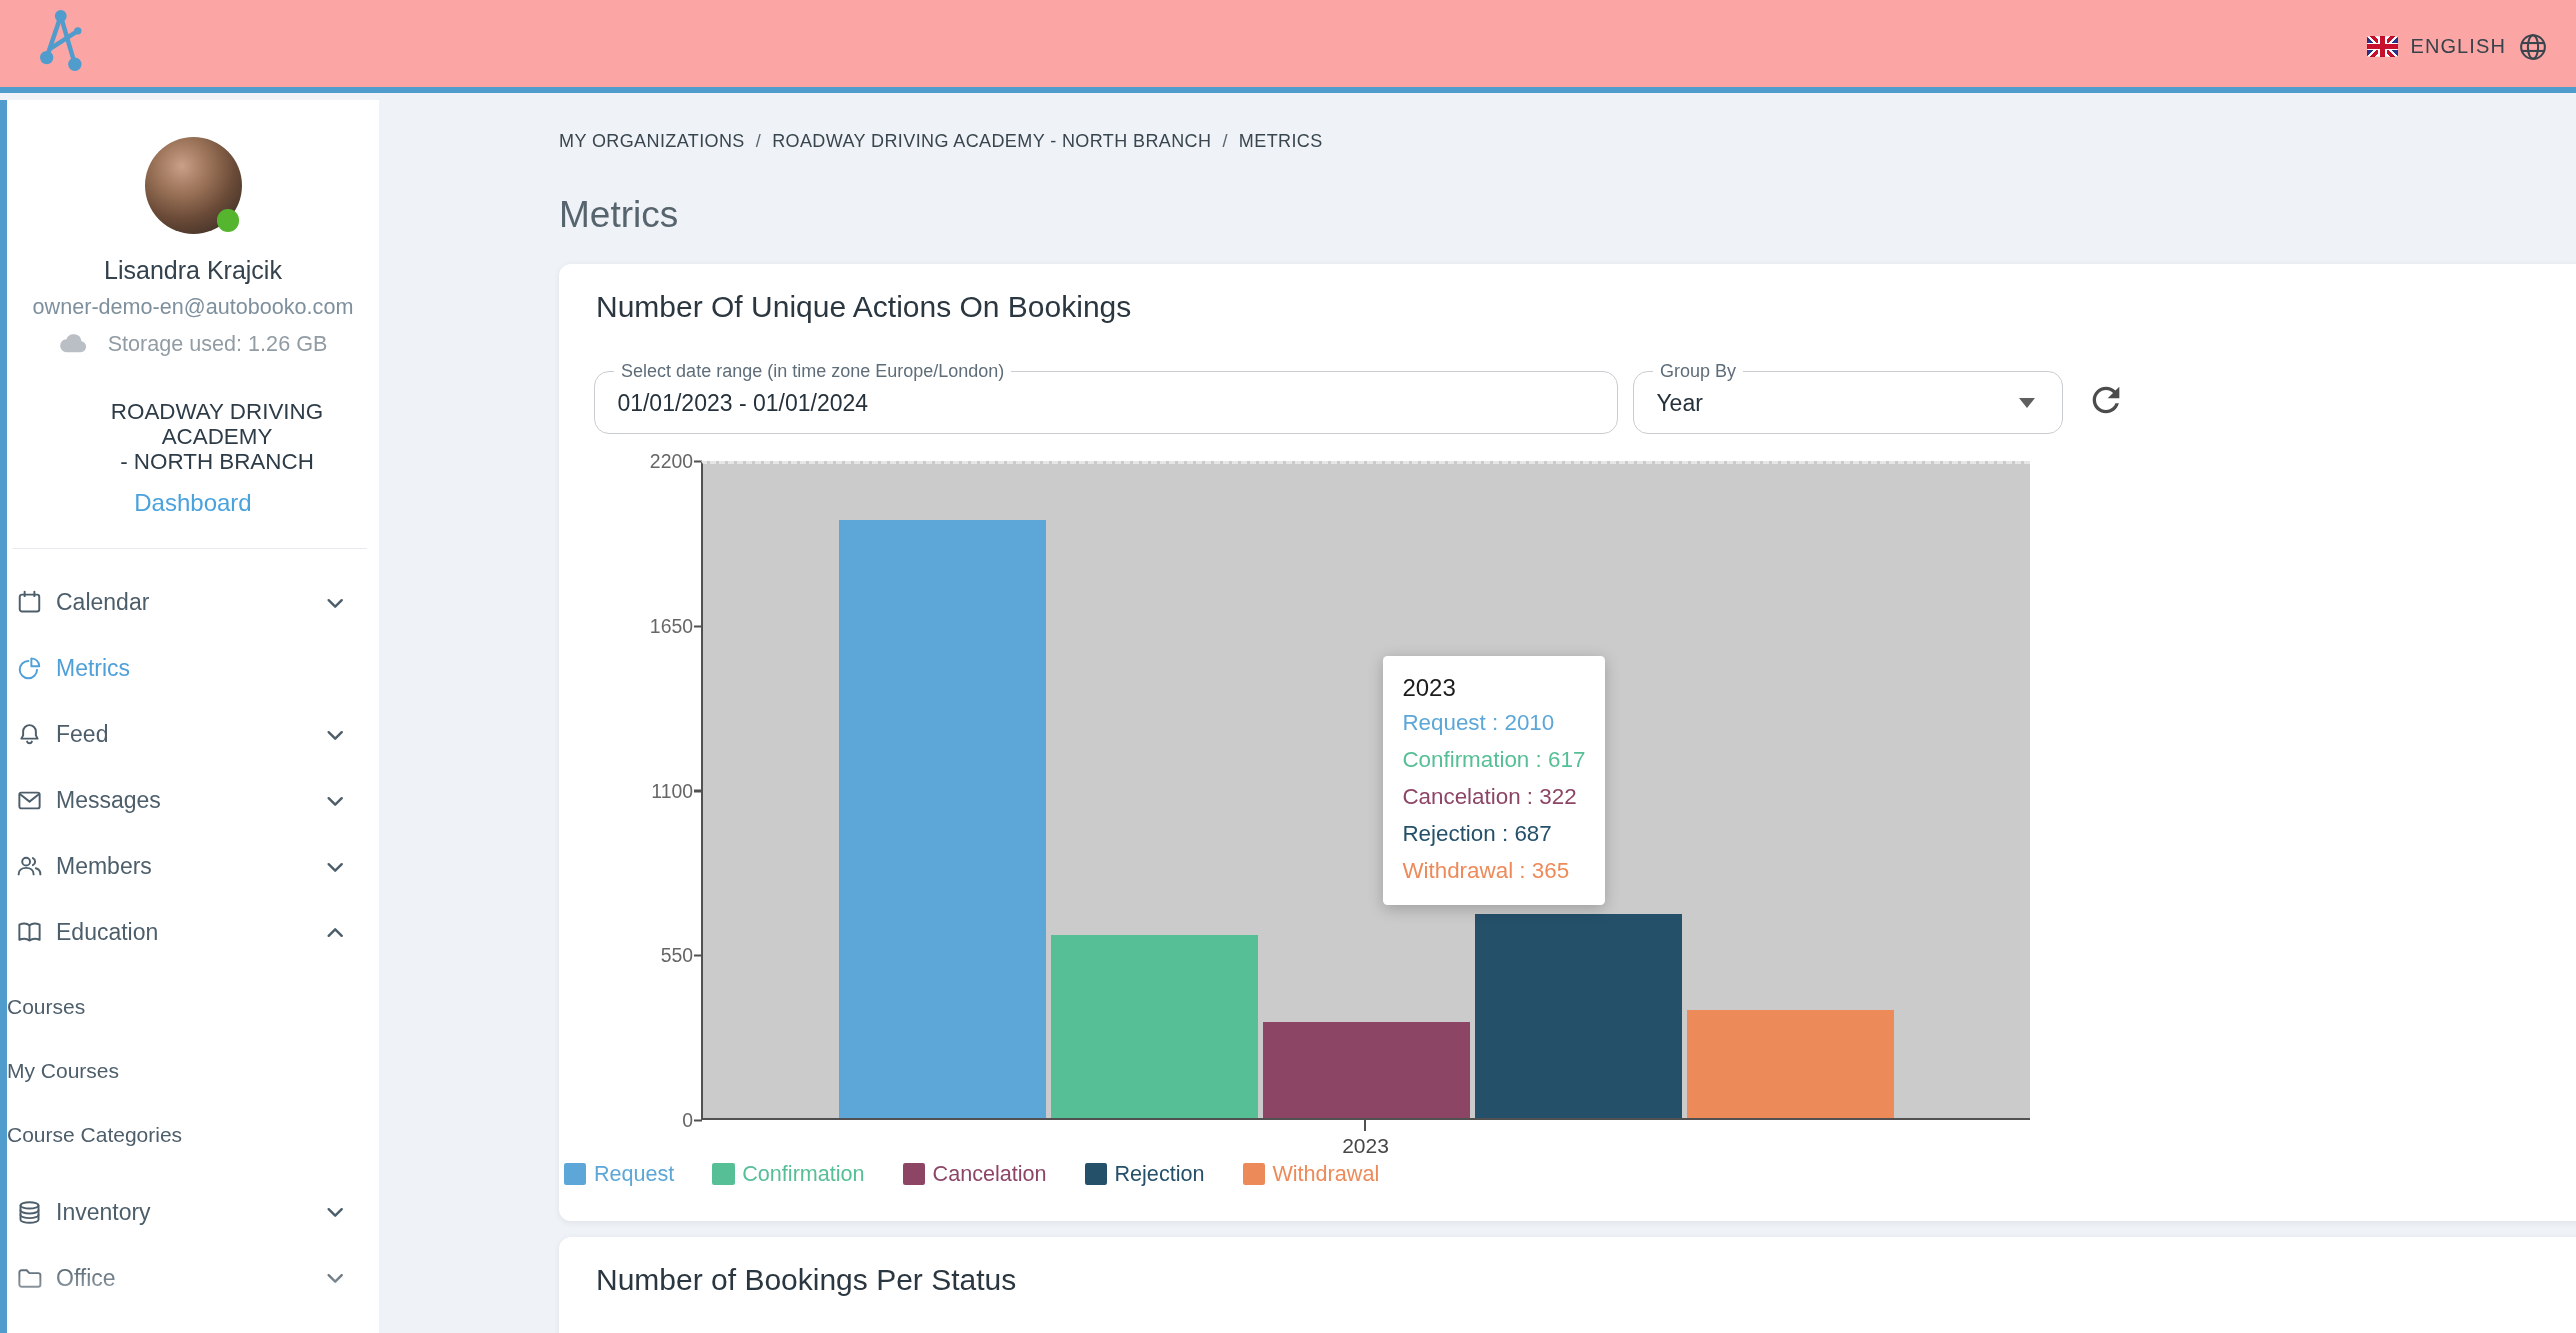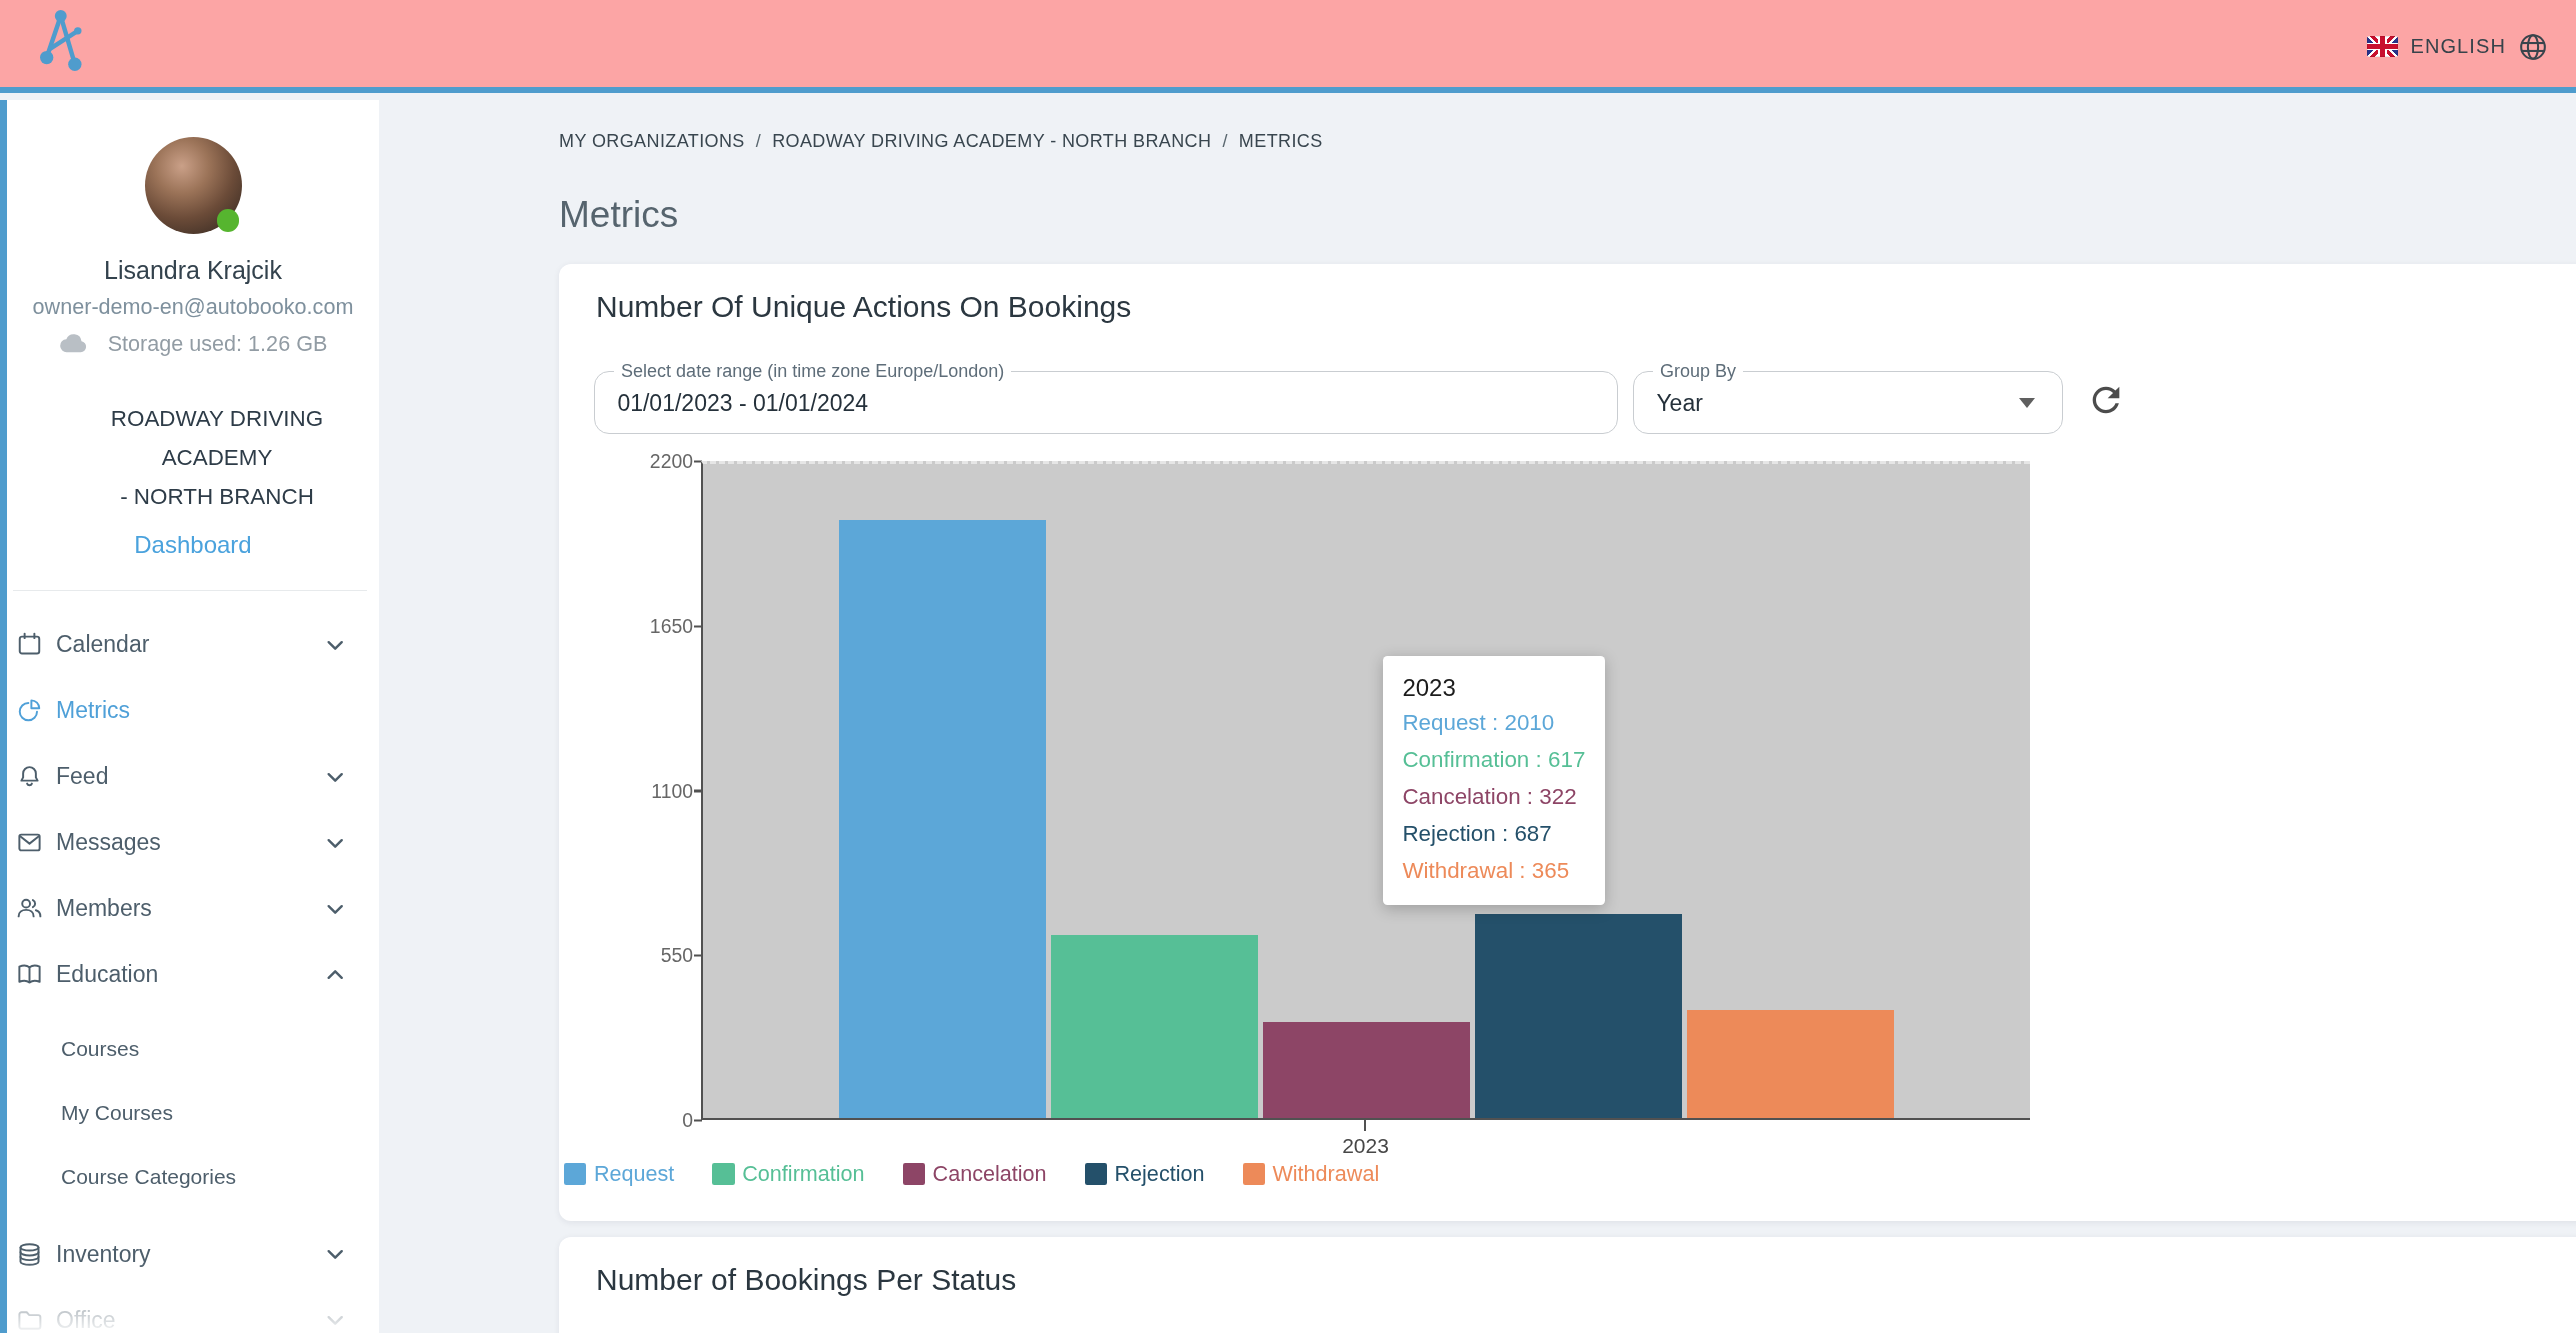--- a/index.html
+++ b/index.html
@@ -31,32 +31,32 @@
              border-left:7.5px solid #4f9ccd; z-index:20; }
   .profile { padding-top:37px; text-align:center; }
   .avatar-wrap { position:relative; width:97px; height:97px; margin:0 auto; }
   .avatar { width:97px; height:97px; border-radius:50%;
     background:radial-gradient(circle at 38% 30%, #caa088 0%, #9b7358 30%, #6b4b38 58%, #463429 82%, #35313a 100%); }
   .online-dot { position:absolute; right:2.2px; bottom:2.2px; width:22.4px; height:22.4px; border-radius:50%; background:#56b52f; }
   .user-name { margin-top:22.4px; font-size:25px; color:#33424d; }
   .user-email { margin-top:9px; font-size:21.6px; color:#7e909d; }
   .storage-row { margin-top:10.4px; display:flex; align-items:center; justify-content:center; gap:19px;
                  font-size:21.6px; color:#929ca4; }
-  .org-name { margin-top:42px; font-size:22.4px; font-weight:500; color:#2e3c48; line-height:39px; padding:0 22.4px;margin-left:48px; }
+  .org-name { margin-top:42px; font-size:22.4px; font-weight:500; color:#2e3c48; line-height:25px; padding:0 22.4px;margin-left:48px; }
   .dashboard-link { margin-top:15px; font-size:24px; color:#4aa2dd; cursor:pointer; display:inline-block; }
   .profile-divider { margin:31px 12px 0 6px; border:none; border-top:1.5px solid #e7eaec; }
 
   .nav { padding-top:21px; }
   .nav-row { position:relative; height:66px; display:flex; align-items:center; padding-left:9px; cursor:pointer; }
   .nav-row .nicon { width:34px; display:flex; align-items:center; }
   .nav-label { margin-left:6px; font-size:23px; color:#4d5e6b; }
   .nav-row.active .nav-label { color:#4fa0d8; }
   .nav-chevron { position:absolute; right:33px; top:50%; transform:translateY(-50%); display:flex; }
   .subnav { margin-top:9.7px; }
-  .sub-row { height:64px; display:flex; align-items:center; padding-left:40px; cursor:pointer;margin-left:14px; }
+  .sub-row { height:64px; display:flex; align-items:center; cursor:pointer; }
   .sub-label { font-size:21px; color:#4d5e6b; }
   .nav-gap { height:12px; }
   .sidebar-fade { position:absolute; left:0; right:0; bottom:0; height:71px; z-index:5; pointer-events:none;
     background:linear-gradient(to top, rgba(255,255,255,.95), rgba(255,255,255,0)); }
 
   
   .main { position:absolute; left:379px; top:100px; right:0; bottom:0; background:#eff2f6;
           padding-left:180px; overflow:hidden; }
   .breadcrumb { margin-top:31px; display:flex; align-items:center; gap:11px;
                 font-size:18px; font-weight:500; letter-spacing:0.4px; color:#39464f; }

